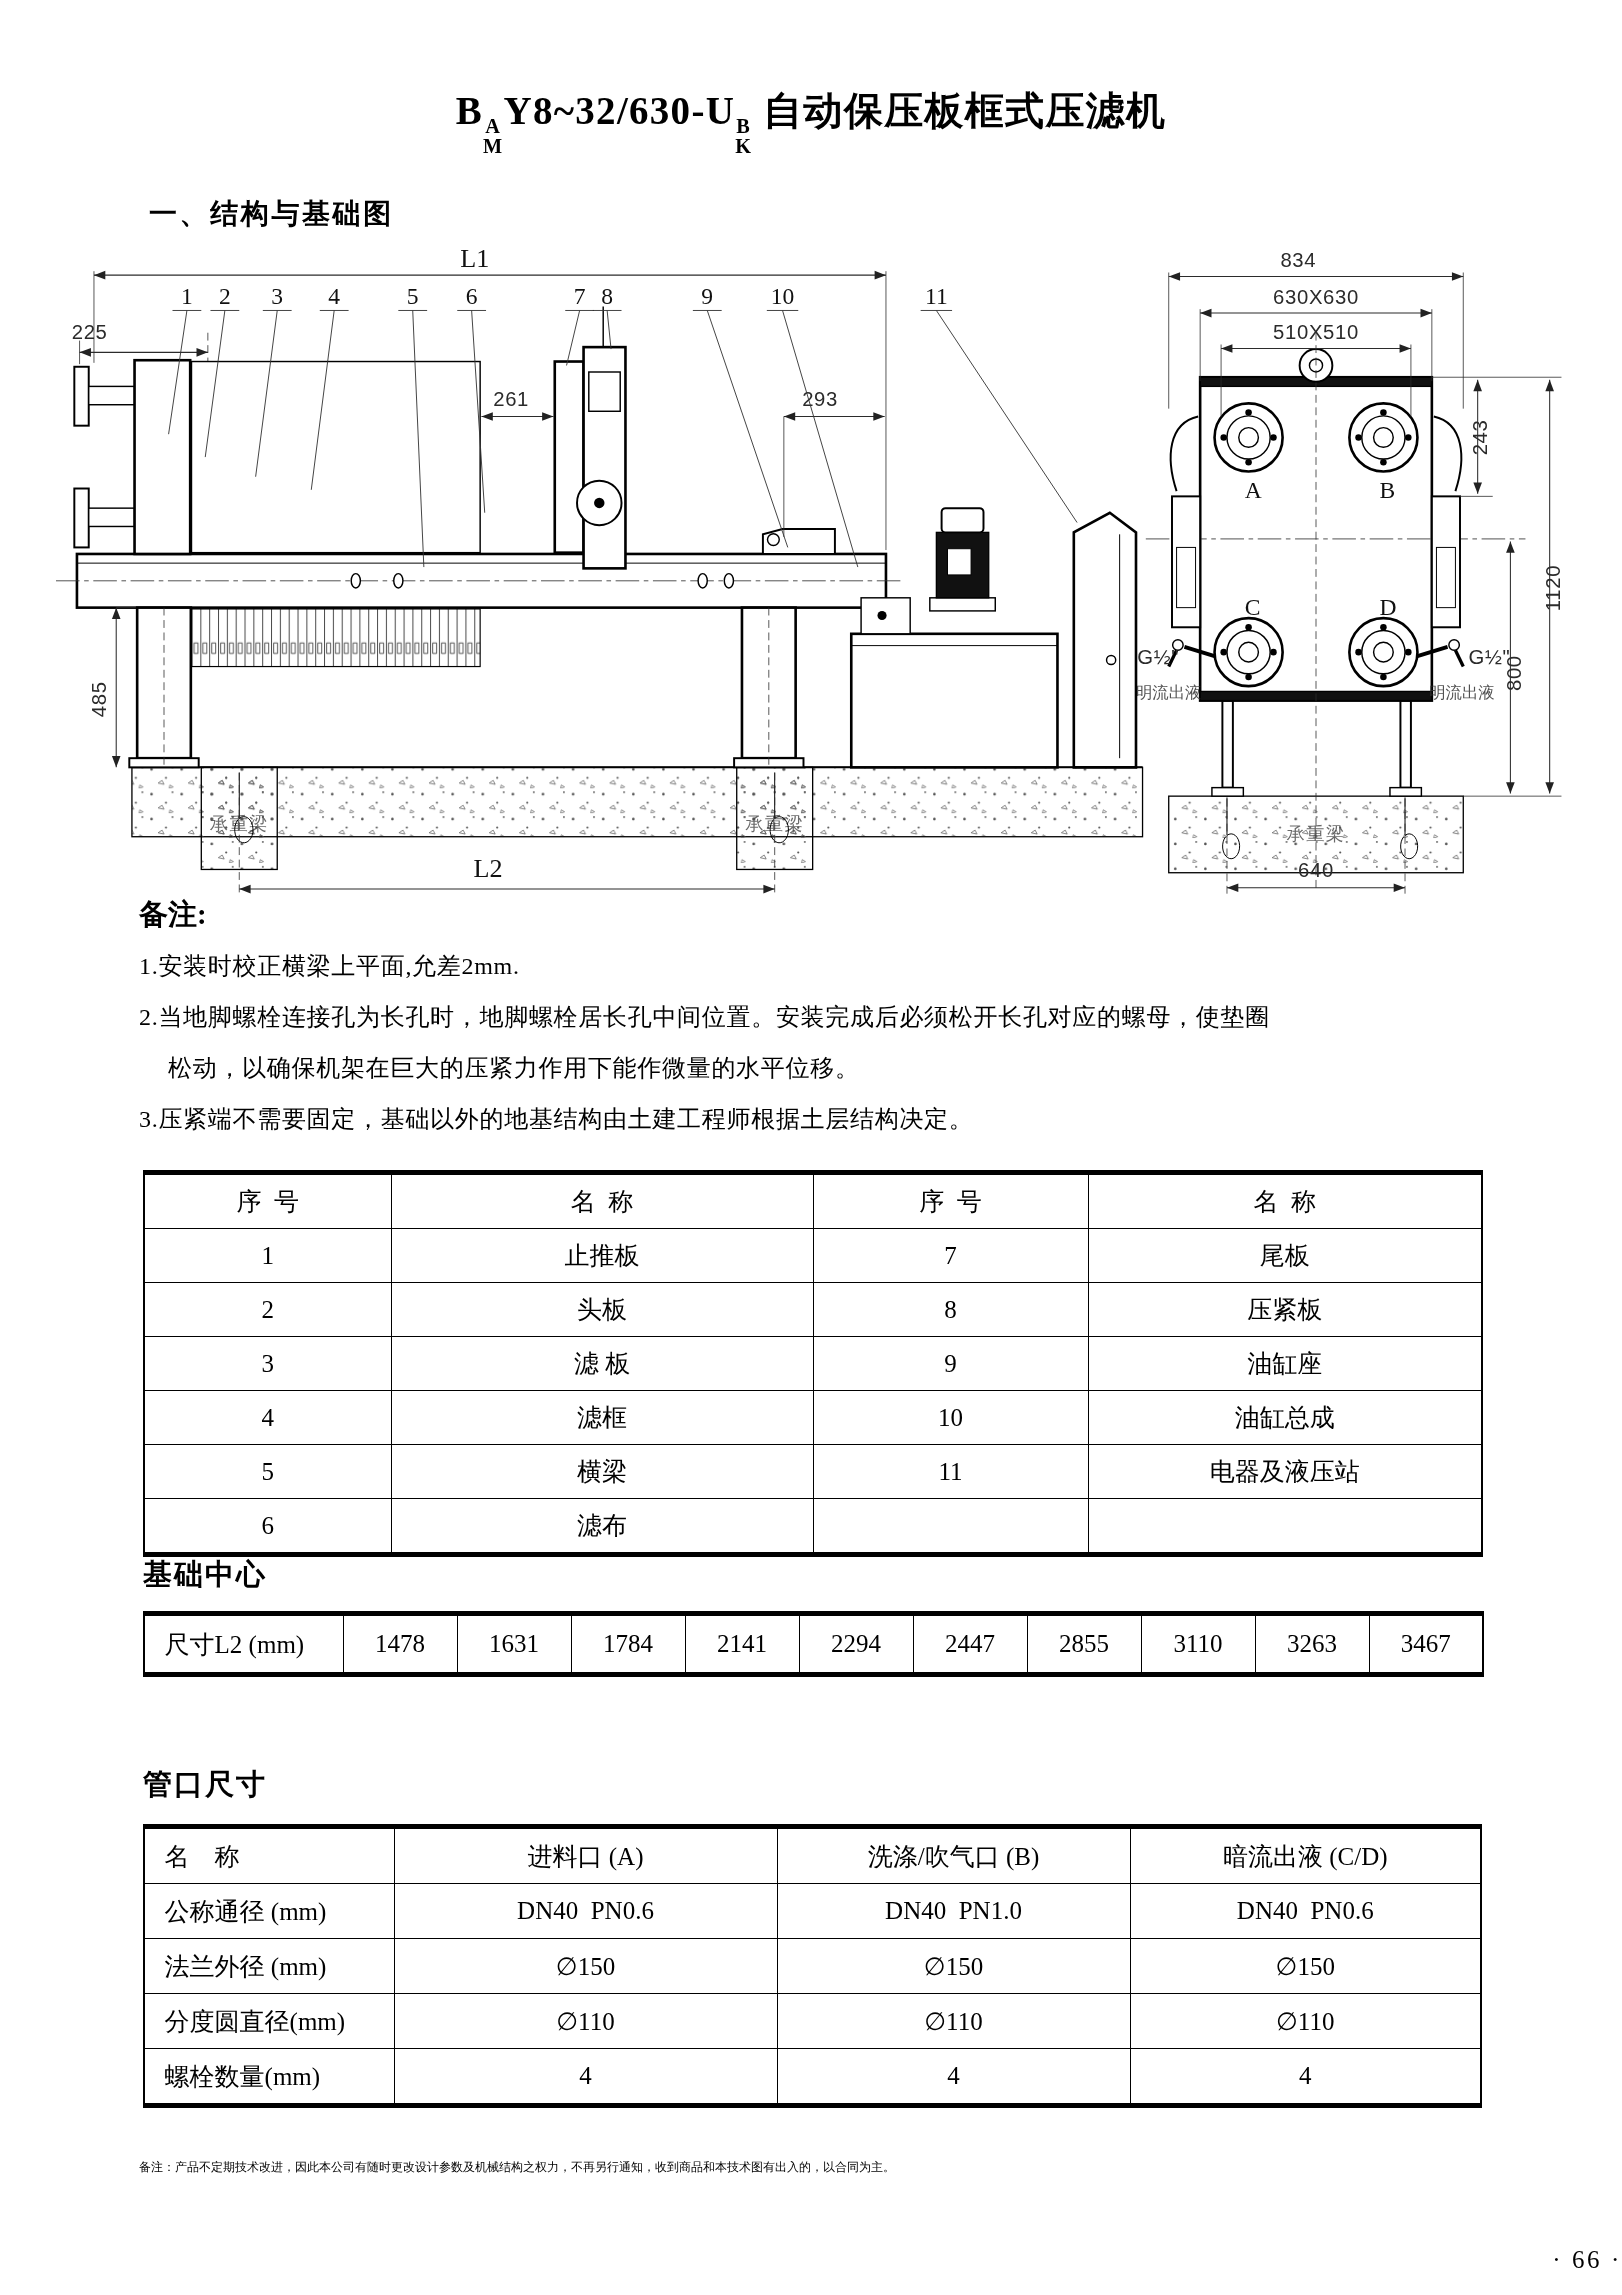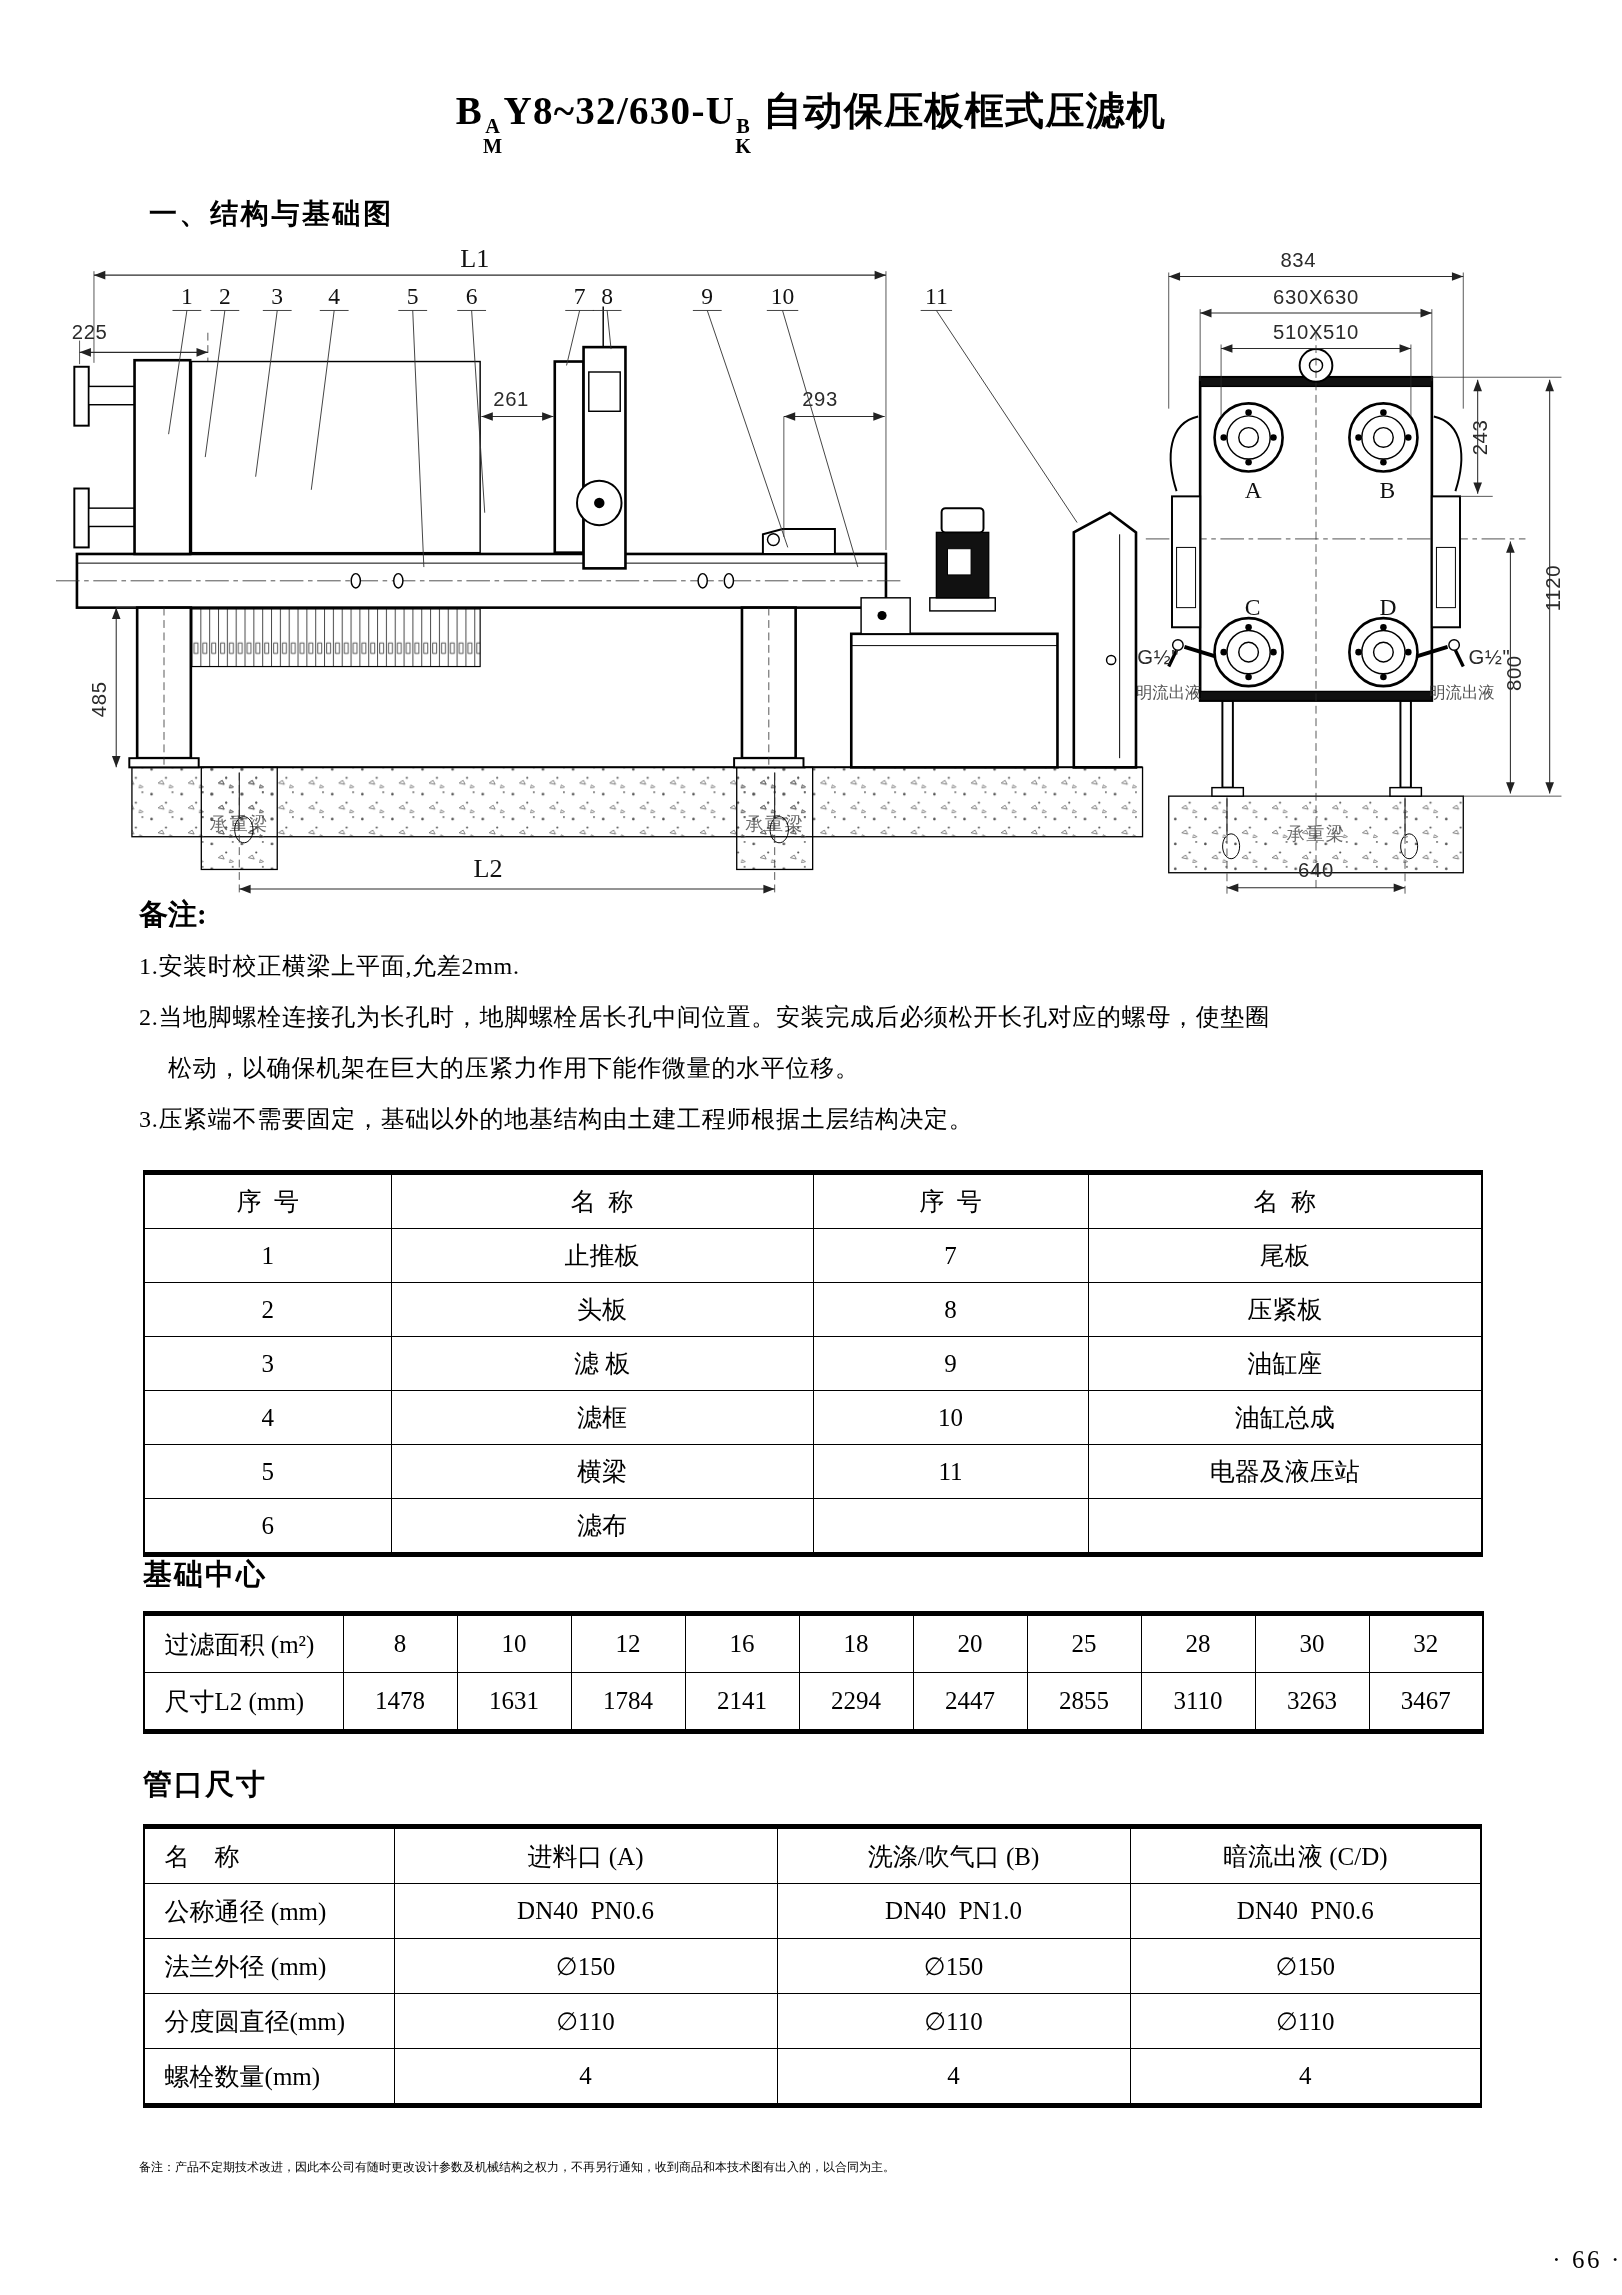--- a/index.html
+++ b/index.html
@@ -408,33 +408,20 @@
       <col style="width:114px">
       <col style="width:114px">
       <col style="width:114px">
       <col style="width:114px">
       <col style="width:114px">
       <col style="width:114px">
       <col style="width:114px">
       <col style="width:114px">
     </colgroup>
   <tbody>
-      <tr>
-    <td class="cell-left">过滤面积 (m²)</td>
-    <td>8</td>
-    <td>10</td>
-    <td>12</td>
-    <td>16</td>
-    <td>18</td>
-    <td>20</td>
-    <td>25</td>
-    <td>28</td>
-    <td>30</td>
-    <td>32</td>
-  </tr>
   <tr>
     <td class="cell-left">尺寸L2 (mm)</td>
     <td>1478</td>
     <td>1631</td>
     <td>1784</td>
     <td>2141</td>
     <td>2294</td>
     <td>2447</td>
     <td>2855</td>
     <td>3110</td>

